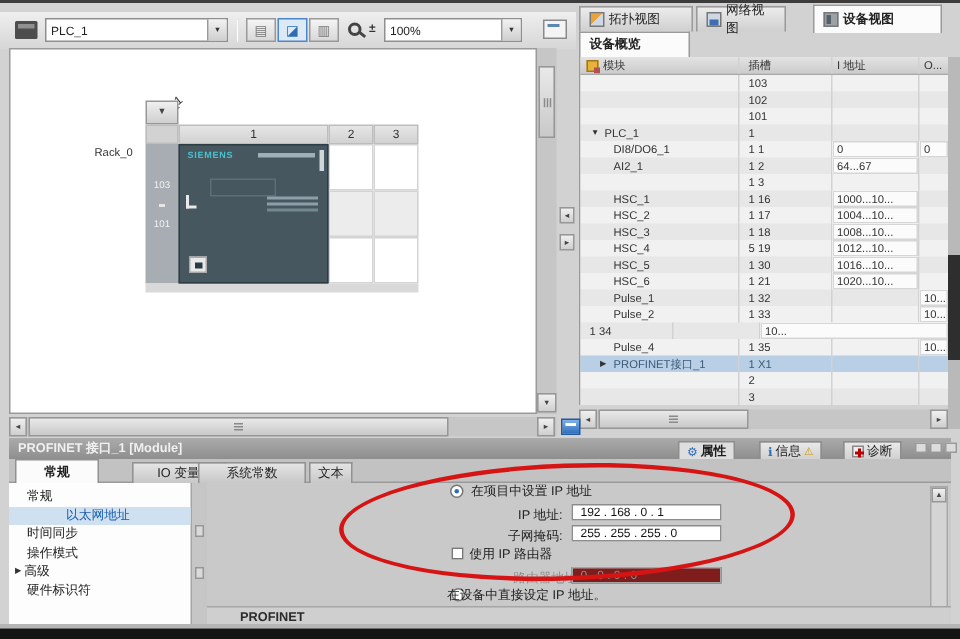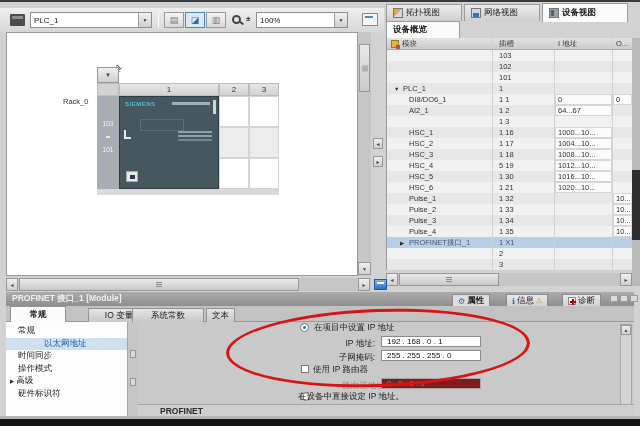--- a/index.html
+++ b/index.html
@@ -143,21 +143,21 @@
       <span class="val">100%</span>
       <span class="arr">▼</span>
     </div>
     <div class="abs pageicon" style="left:362px;top:5px;"></div>
   </div>
 
   <div class="abs vtab" style="left:386px;width:76px;">
     <span class="ic10 ic-topo"></span>
     <span>拓扑视图</span>
   </div>
-  <div class="abs vtab" style="left:464px;width:76px;">
+  <div class="abs vtab" style="left:464px;width:60px;">
     <span class="ic10 ic-net"></span>
     <span>网络视图</span>
   </div>
   <div class="abs vtab active" style="left:542px;width:86px;">
     <span class="ic10 ic-dev"></span>
     <span>设备视图</span>
   </div>
 
   <div class="abs ovtab">
     <span>设备概览</span>
@@ -261,21 +261,20 @@
       <div class="c ci"></div>
       <div class="c cq fill">10...</div>
     </div>
     <div class="trow a">
       <div class="c cm">Pulse_2</div>
       <div class="c cs">1 33</div>
       <div class="c ci"></div>
       <div class="c cq fill">10...</div>
     </div>
     <div class="trow b">
-      <div class="c cm">Pulse_3</div>
       <div class="c cs">1 34</div>
       <div class="c ci"></div>
       <div class="c cq fill">10...</div>
     </div>
     <div class="trow a">
       <div class="c cm">Pulse_4</div>
       <div class="c cs">1 35</div>
       <div class="c ci"></div>
       <div class="c cq fill">10...</div>
     </div>

